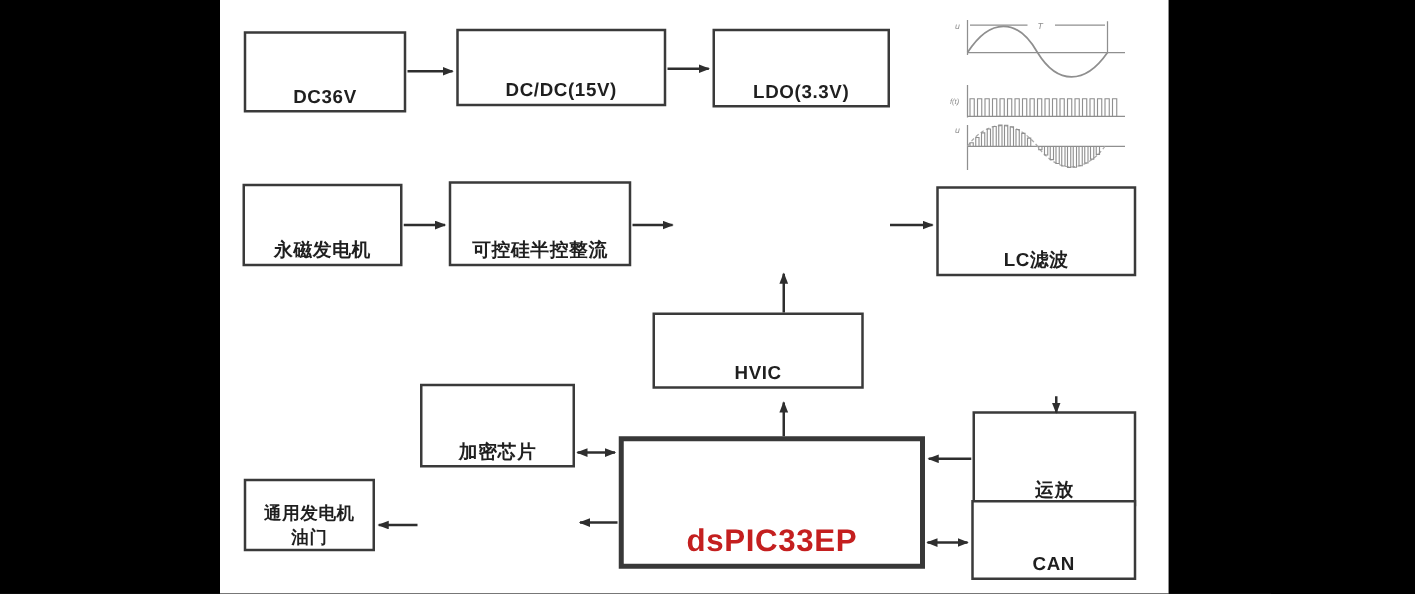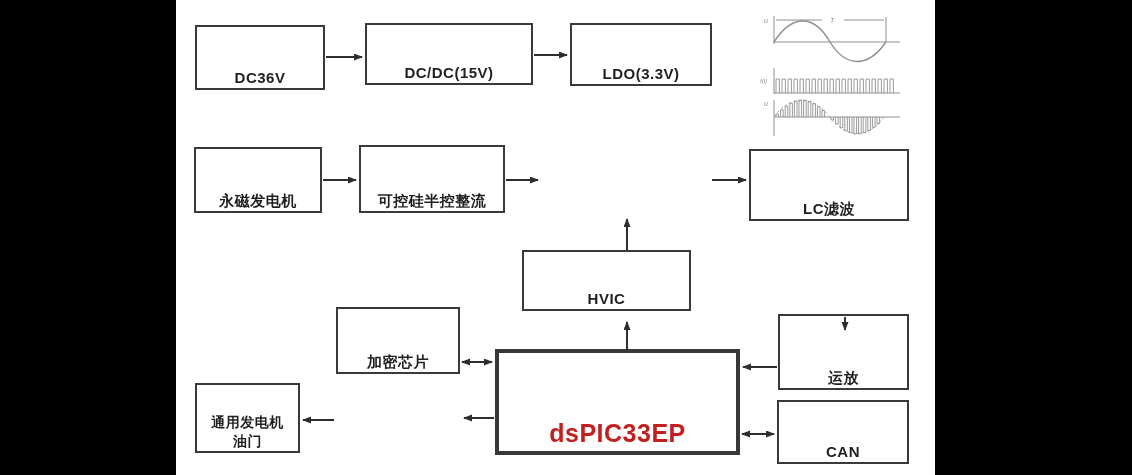--- a/index.html
+++ b/index.html
@@ -56,27 +56,27 @@
   <div class="box" style="left:522px;top:250px;width:169px;height:61px">
     <span class="lbl">HVIC</span>
   </div>
 
   <div class="box" style="left:336px;top:307px;width:124px;height:67px">
     <span class="lbl">加密芯片</span>
   </div>
   <div class="box mcu" style="left:495px;top:349px;width:245px;height:106px">
     <span class="lbl">dsPIC33EP</span>
   </div>
-  <div class="box" style="left:778px;top:314px;width:131px;height:76px">
+  <div class="box" style="left:778px;top:329px;width:131px;height:76px">
     <span class="lbl">运放</span>
   </div>
   <div class="box" style="left:777px;top:400px;width:132px;height:64px">
     <span class="lbl">CAN</span>
   </div>
-  <div class="box" style="left:195px;top:383px;width:105px;height:70px;font-size:14px">
+  <div class="box" style="left:195px;top:383px;width:105px;height:58px;font-size:14px">
     <span class="lbl">通用发电机</span>
     <span class="lbl">油门</span>
   </div>
 
   <svg class="overlay" width="1132" height="475" viewBox="0 0 1132 475">
     <defs>
       <marker id="ah" markerUnits="userSpaceOnUse" markerWidth="10" markerHeight="8" refX="8" refY="3.5" orient="auto-start-reverse">
         <path d="M0,0 L9,3.5 L0,7 Z" fill="#2e2e2e"></path>
       </marker>
     </defs>

